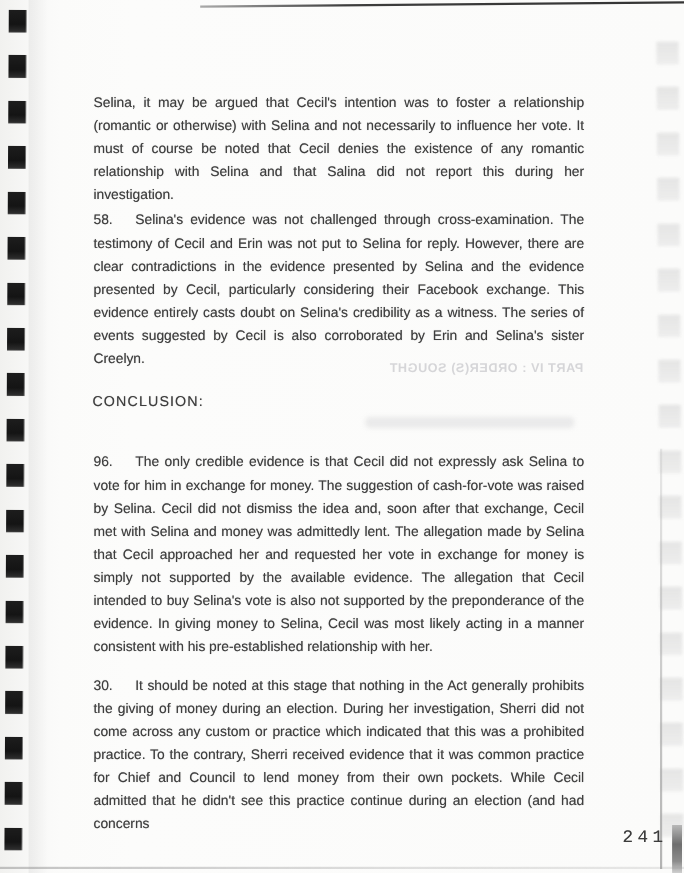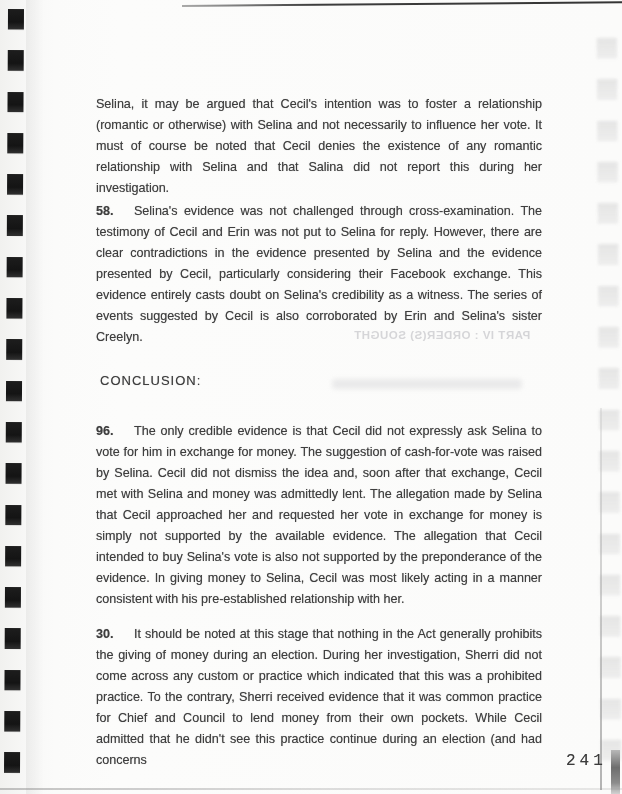--- a/index.html
+++ b/index.html
@@ -55,33 +55,33 @@
     background: linear-gradient(to bottom, #b8b8b8, #6e6e6e 40%, #8c8c8c 75%, #d2d2d2);
     filter: blur(0.4px);
   }
   .bottom-edge-line {
     position: absolute; left: 0; top: 788px; width: 622px; height: 2px;
     background: linear-gradient(90deg, rgba(140,140,140,0.5), rgba(170,170,170,0.35) 60%, rgba(150,150,150,0.2));
     filter: blur(0.6px);
   }
   
   .para {
-    position: absolute; left: 84px; width: 446px; margin: 12px;
+    position: absolute; left: 84px; width: 446px; margin: 1px;
     font-size: 12.6px; line-height: 21px; color: #3e3e3e;
     text-align: justify;
     letter-spacing: -0.03px;
     text-shadow: 0 0 0.7px rgba(62,62,62,0.55);
   }
-  .para-num { float: left; min-width: 38px; font-weight: bold; }
+  .para-num { float: left; min-width: 38px; }
   .p-cont { top: 82px; }
   .p-58   { top: 189px; }
   .p-59   { top: 409px; }
   .p-60   { top: 612px; }
   .heading {
-    position: absolute; left: 84px; top: 357px; margin: 16px;
+    position: absolute; left: 84px; top: 357px; margin: 0;
     font-size: 13px; font-weight: 400; letter-spacing: 1px;
     color: #3e3e3e;
     text-shadow: 0 0 0.7px rgba(62,62,62,0.55);
   }
   
   .bleed-text {
     position: absolute; left: 352px; top: 329px; width: 180px;
     transform: scaleX(-1);
     font-size: 11.5px; font-weight: bold; letter-spacing: 0.5px;
     color: rgba(158,158,164,0.40);

